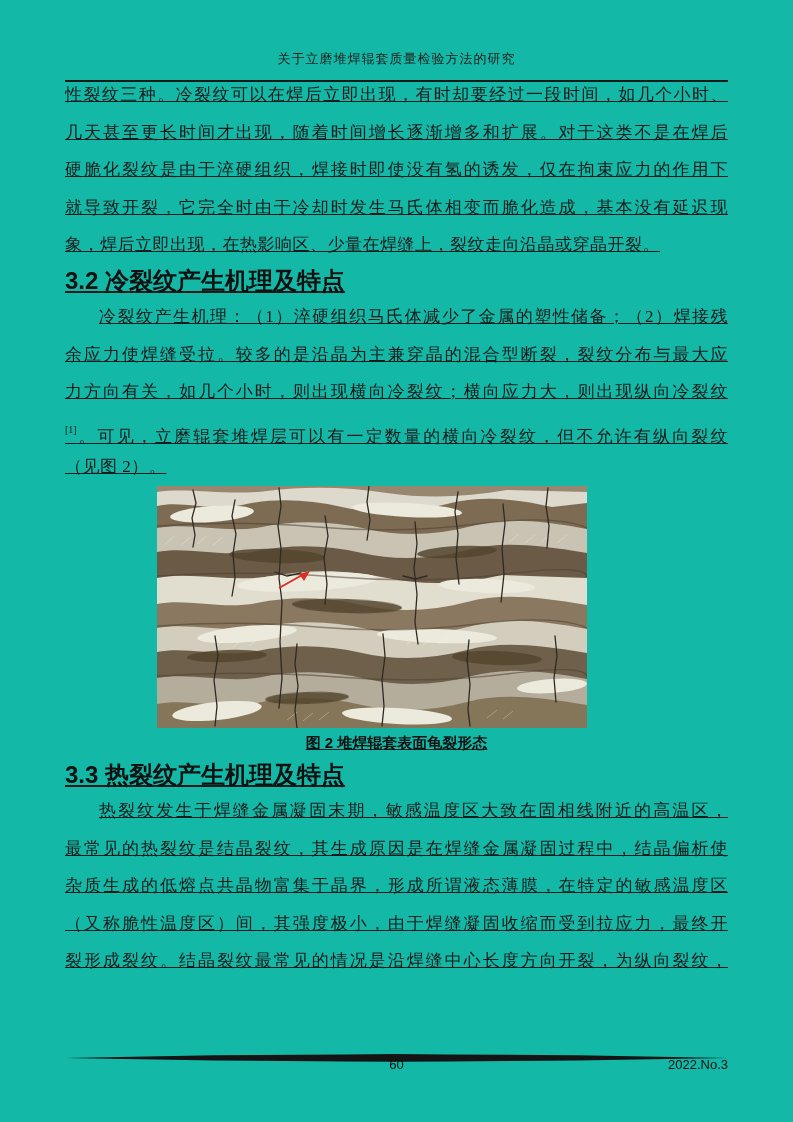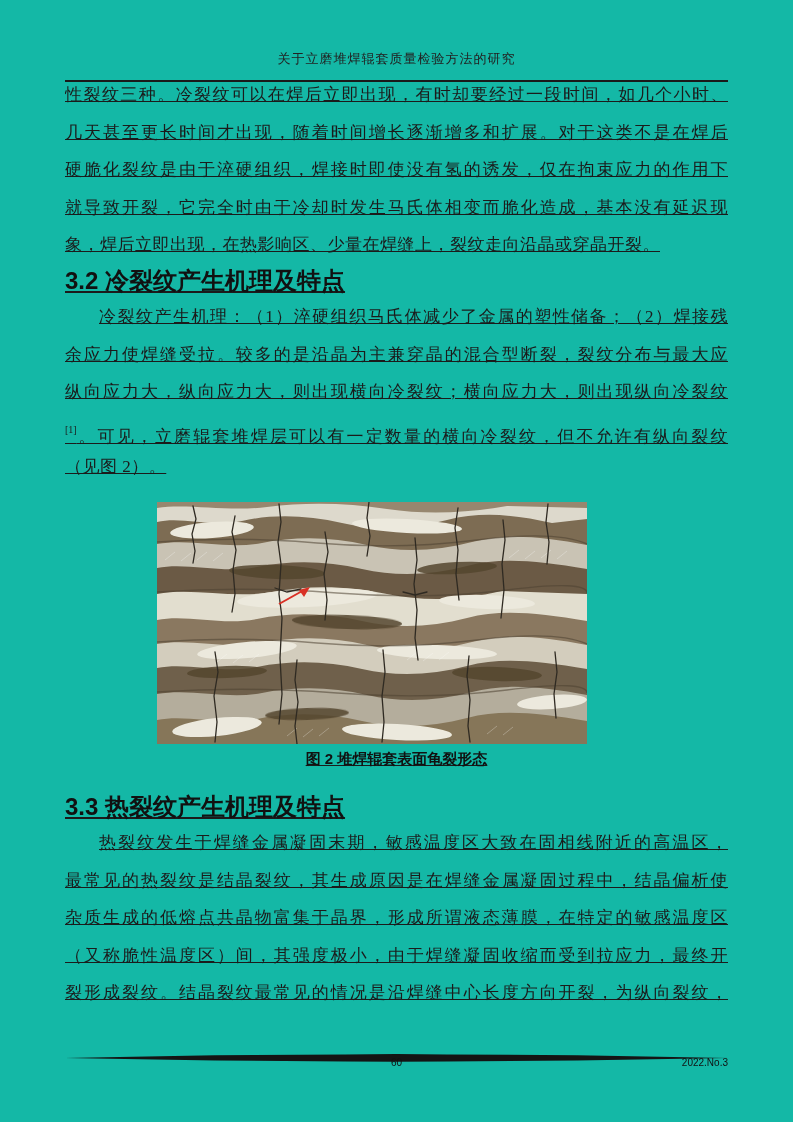--- a/index.html
+++ b/index.html
@@ -21,30 +21,30 @@
     height:37.6px;line-height:37.6px;font-size:17px;letter-spacing:.5px;
     overflow:hidden;
   }
   .line.fill{text-align:justify;text-align-last:justify;}
   .line.indent{text-indent:2em;}
   .line sup{font-size:10px;vertical-align:9px;letter-spacing:0;}
   .heading{
     height:34px;line-height:34px;font-size:24px;font-weight:700;
     font-family:"Liberation Sans","DejaVu Sans",sans-serif;color:#111;
   }
-  .figure-block{width:480px;margin:16px auto;}
+  .figure-block{width:480px;margin:0 auto;}
   .figure-block svg{display:block;}
   .fig-caption{
     height:30px;line-height:30px;text-align:center;font-size:15px;font-weight:700;
     font-family:"Liberation Sans","DejaVu Sans",sans-serif;color:#111;
   }
   .footer-bar{position:absolute;top:1048px;left:65px;width:663px;height:8px;}
   .footer-row{
     position:absolute;top:1057px;left:0;width:793px;height:20px;
-    font-family:"Liberation Sans","DejaVu Sans",sans-serif;font-size:10px;color:#111;
+    font-family:"Liberation Sans","DejaVu Sans",sans-serif;font-size:13px;color:#111;
   }
   .page-num{position:absolute;left:0;width:793px;text-align:center;top:0;}
   .issue-num{position:absolute;right:65px;top:0;}
 </style>
 </head>
 <body>
 
 <div class="page">
 
   <div class="running-head">关于立磨堆焊辊套质量检验方法的研究</div>
@@ -55,21 +55,21 @@
         <div class="line fill">性裂纹三种。冷裂纹可以在焊后立即出现，有时却要经过一段时间，如几个小时、</div>
         <div class="line fill">几天甚至更长时间才出现，随着时间增长逐渐增多和扩展。对于这类不是在焊后</div>
         <div class="line fill">硬脆化裂纹是由于淬硬组织，焊接时即使没有氢的诱发，仅在拘束应力的作用下</div>
         <div class="line fill">就导致开裂，它完全时由于冷却时发生马氏体相变而脆化造成，基本没有延迟现</div>
         <div class="line">象，焊后立即出现，在热影响区、少量在焊缝上，裂纹走向沿晶或穿晶开裂。</div>
       </div>
       <div class="heading">3.2 冷裂纹产生机理及特点</div>
       <div class="para">
         <div class="line fill indent">冷裂纹产生机理：（1）淬硬组织马氏体减少了金属的塑性储备；（2）焊接残</div>
         <div class="line fill">余应力使焊缝受拉。较多的是沿晶为主兼穿晶的混合型断裂，裂纹分布与最大应</div>
-        <div class="line fill">纵向应力大，纵向应力大，则出现横向冷裂纹；横向应力大，则出现纵向冷裂纹</div>
+        <div class="line fill">力方向有关，如几个小时，则出现横向冷裂纹；横向应力大，则出现纵向冷裂纹</div>
         <div class="line fill"><sup>[1]</sup><span>。可见，立磨辊套堆焊层可以有一定数量的横向冷裂纹，但不允许有纵向裂纹</span></div>
         <div class="line">（见图 2）。</div>
       </div>
   <div class="figure-block">
     <svg width="430" height="242" viewBox="0 0 430 242" role="img">
       <rect width="430" height="242" fill="#97876f"></rect>
 
       <path fill="#ddd9cc" d="M0,6 C30,1 70,10 110,5 S190,1 230,7 S310,11 350,4 L430,6 V242 H0 Z"></path>
       <path fill="#7d6c53" d="M0,20 C25,14 55,26 85,19 S150,13 185,21 S255,27 290,18 S360,13 395,21 L430,17 V242 H0 Z"></path>
       <path fill="#c9c3b4" d="M0,42 C35,36 70,48 105,41 S175,35 210,43 S280,49 315,40 S385,35 430,43 V242 H0 Z"></path>

